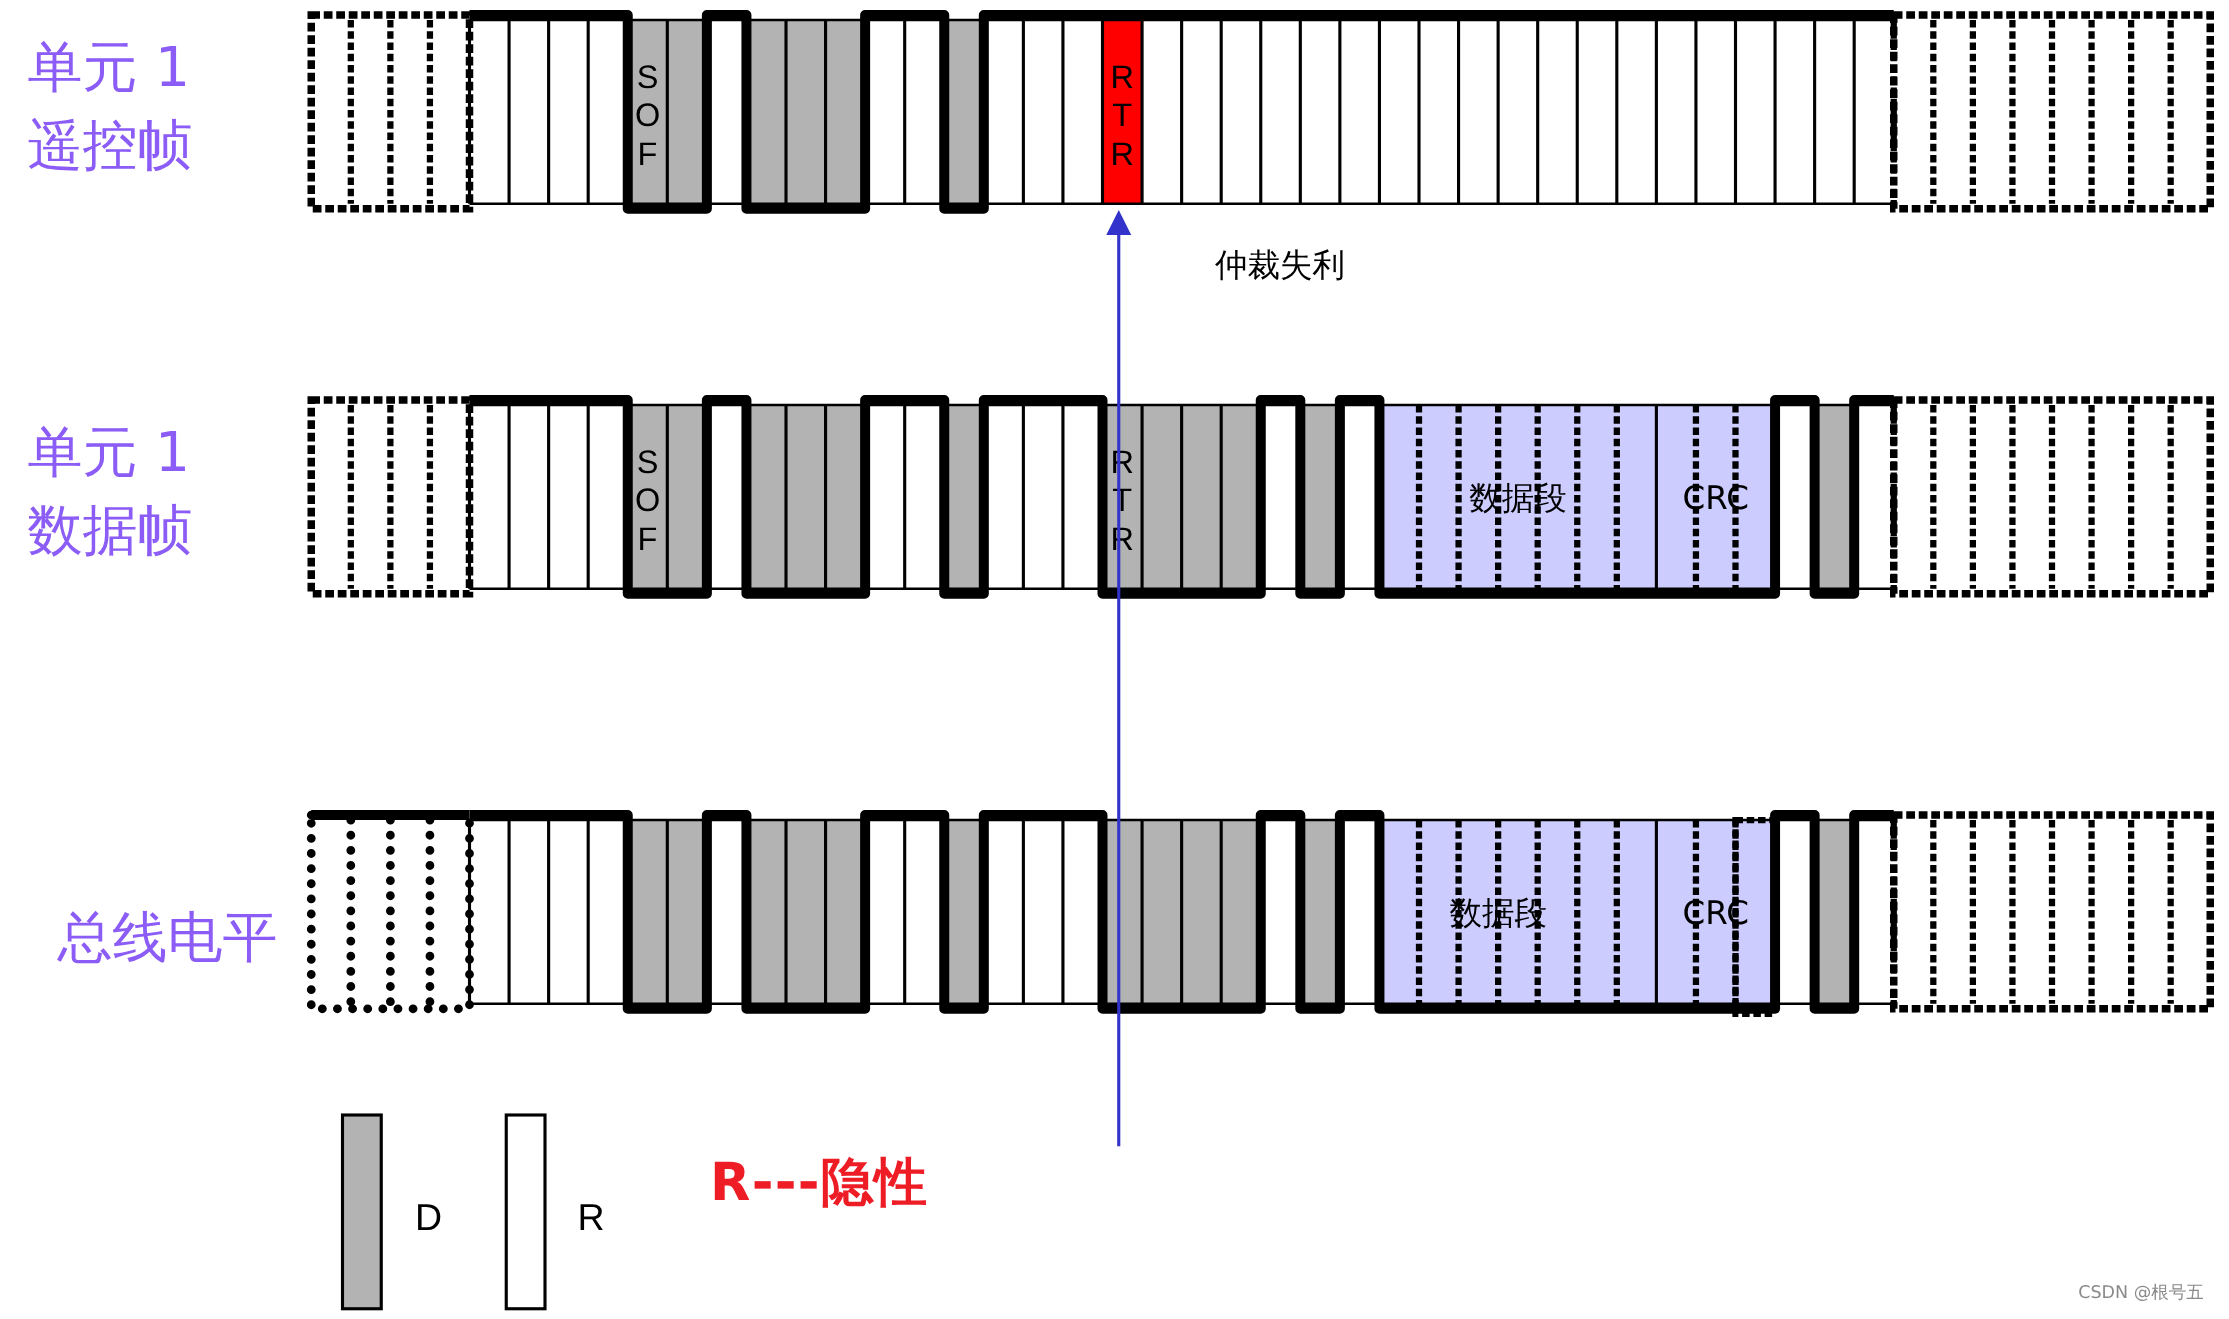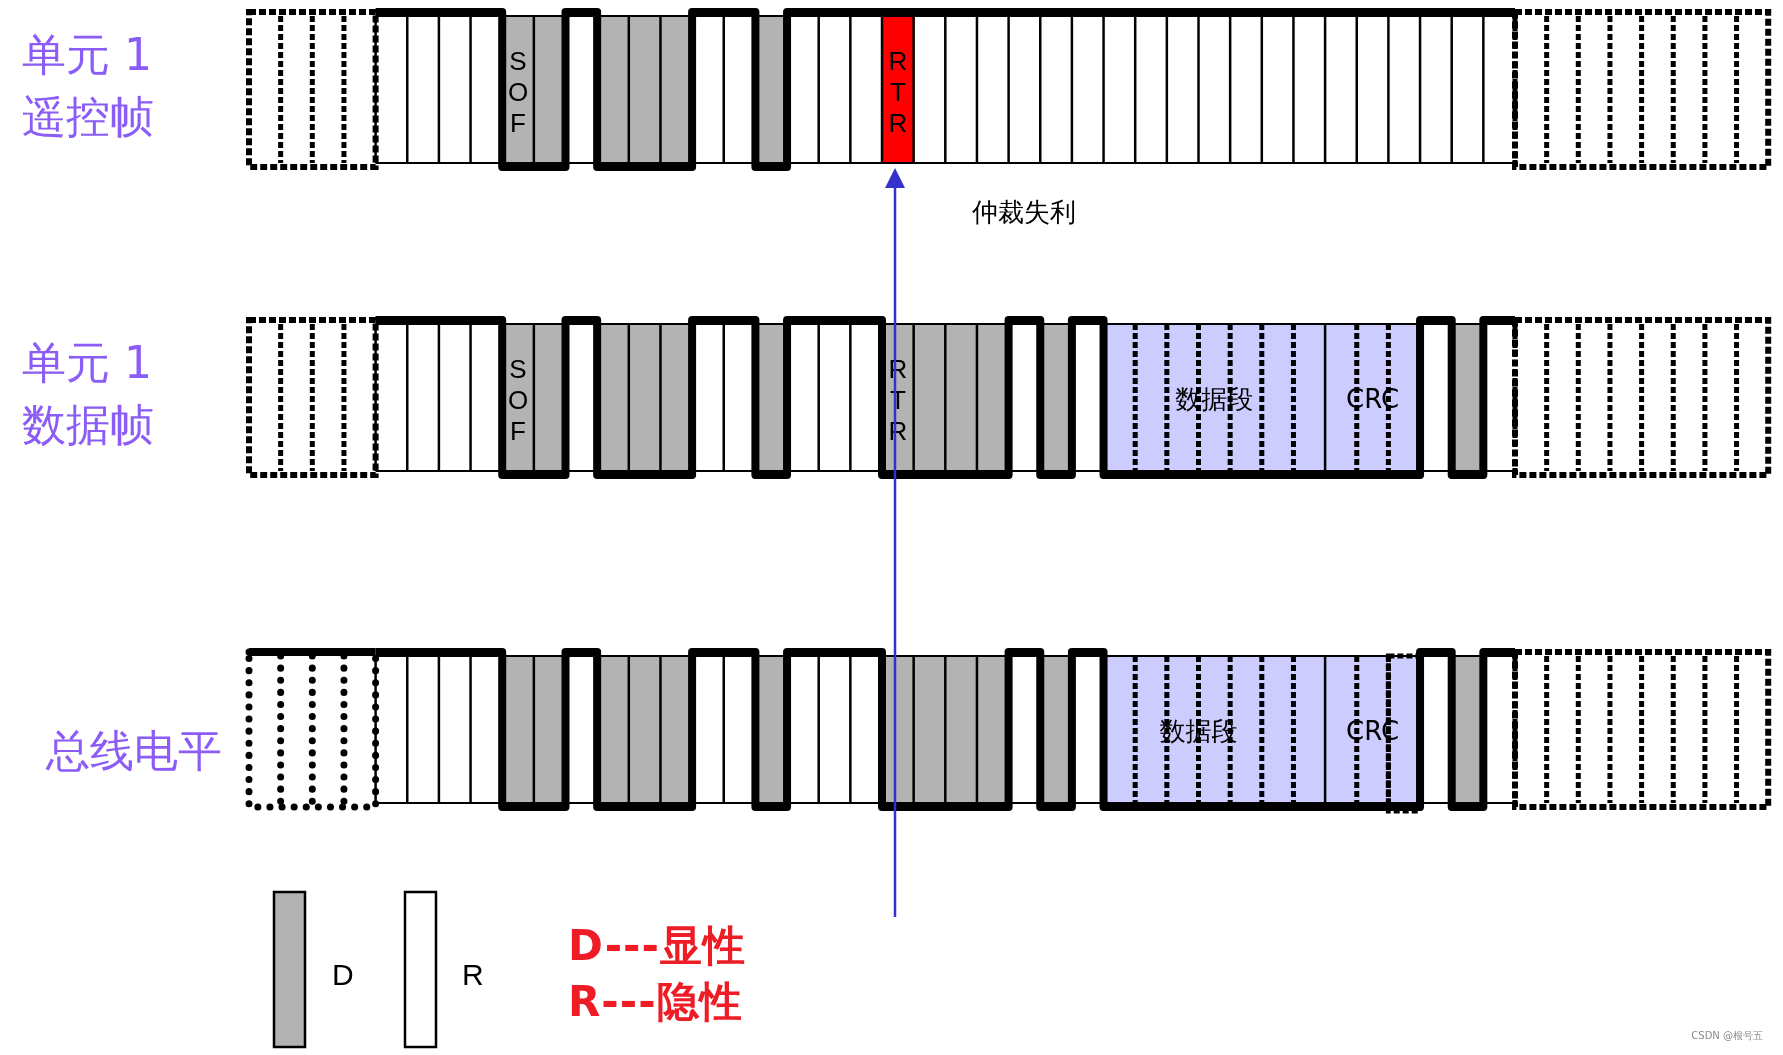--- a/index.html
+++ b/index.html
@@ -5,21 +5,21 @@
   html, body { margin: 0; padding: 0; background: #ffffff; }
   body { width: 1783px; height: 1055px; position: relative; overflow: hidden;
          font-family: "DejaVu Sans", "Liberation Sans", sans-serif; }
   .row-label { position: absolute; left: 22px; font-size: 44px; line-height: 62px; color: #8b5cf6; }
   .row-label div { white-space: nowrap; }
   #diagram { position: absolute; left: 0; top: 0; }
   .arb-label { position: absolute; font-size: 26px; color: #000; margin-left: 24px; }
   .legend-letter { position: absolute; font-family: "Liberation Sans", sans-serif; font-size: 30px; color: #000; }
   .legend-note { position: absolute; left: 568px; top: 918px; font-size: 42px; font-weight: bold; color: #ee1c25; line-height: 56px;
                  font-family: "DejaVu Sans", sans-serif; letter-spacing: 1px; }
-  .watermark { position: absolute; right: 20px; bottom: 12px; font-size: 10px; color: #8a8a8a; }
+  .watermark { position: absolute; right: 20px; bottom: 12px; font-size: 14px; color: #8a8a8a; }
 </style>
 </head>
 <body>
 
 <div class="row-label" style="top:24px;">
   <div>单元 1</div>
   <div>遥控帧</div>
 </div>
 <div class="row-label" style="top:332px;">
   <div>单元 1</div>
@@ -365,17 +365,16 @@
     <rect x="405" y="892" width="31" height="155" fill="#ffffff" stroke="#000" stroke-width="2.5"></rect>
   </g>
 </svg>
 
 <div class="arb-label" style="left:948px; top:195px;">仲裁失利</div>
 
 <div class="legend-letter" style="left:332px; top:958px;">D</div>
 <div class="legend-letter" style="left:462px; top:958px;">R</div>
 
 <div class="legend-note">
-  <div>D---显性</div>
   <div>R---隐性</div>
 </div>
 
 <div class="watermark">CSDN @根号五</div>
 
 </body></html>

